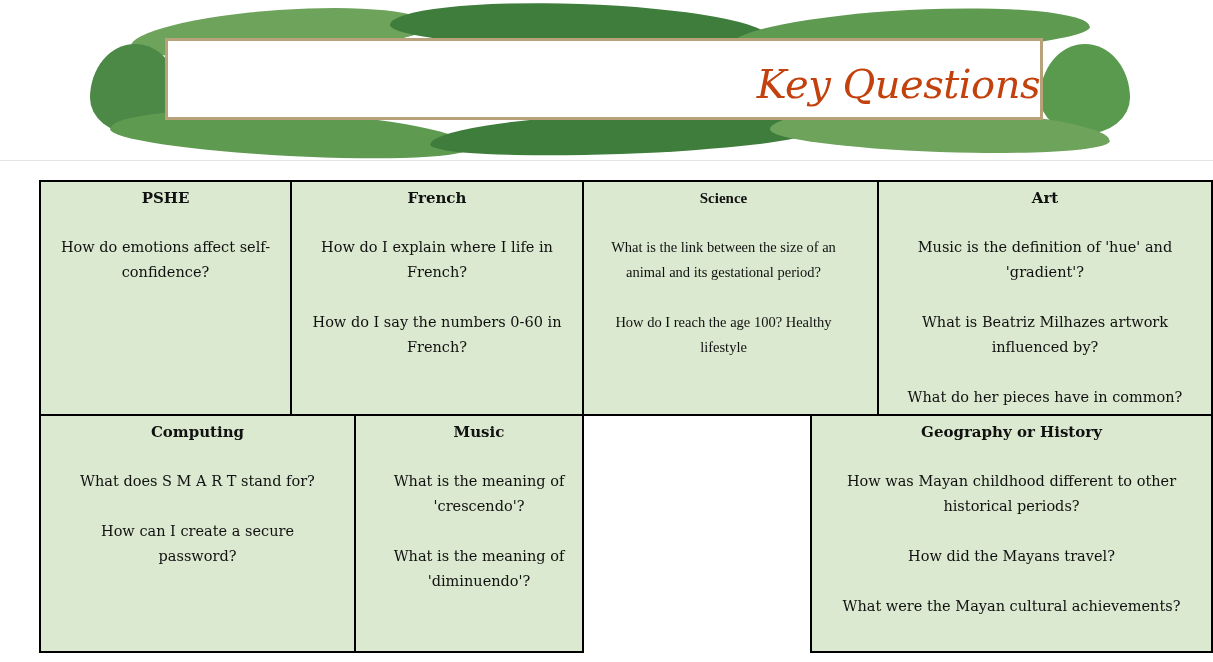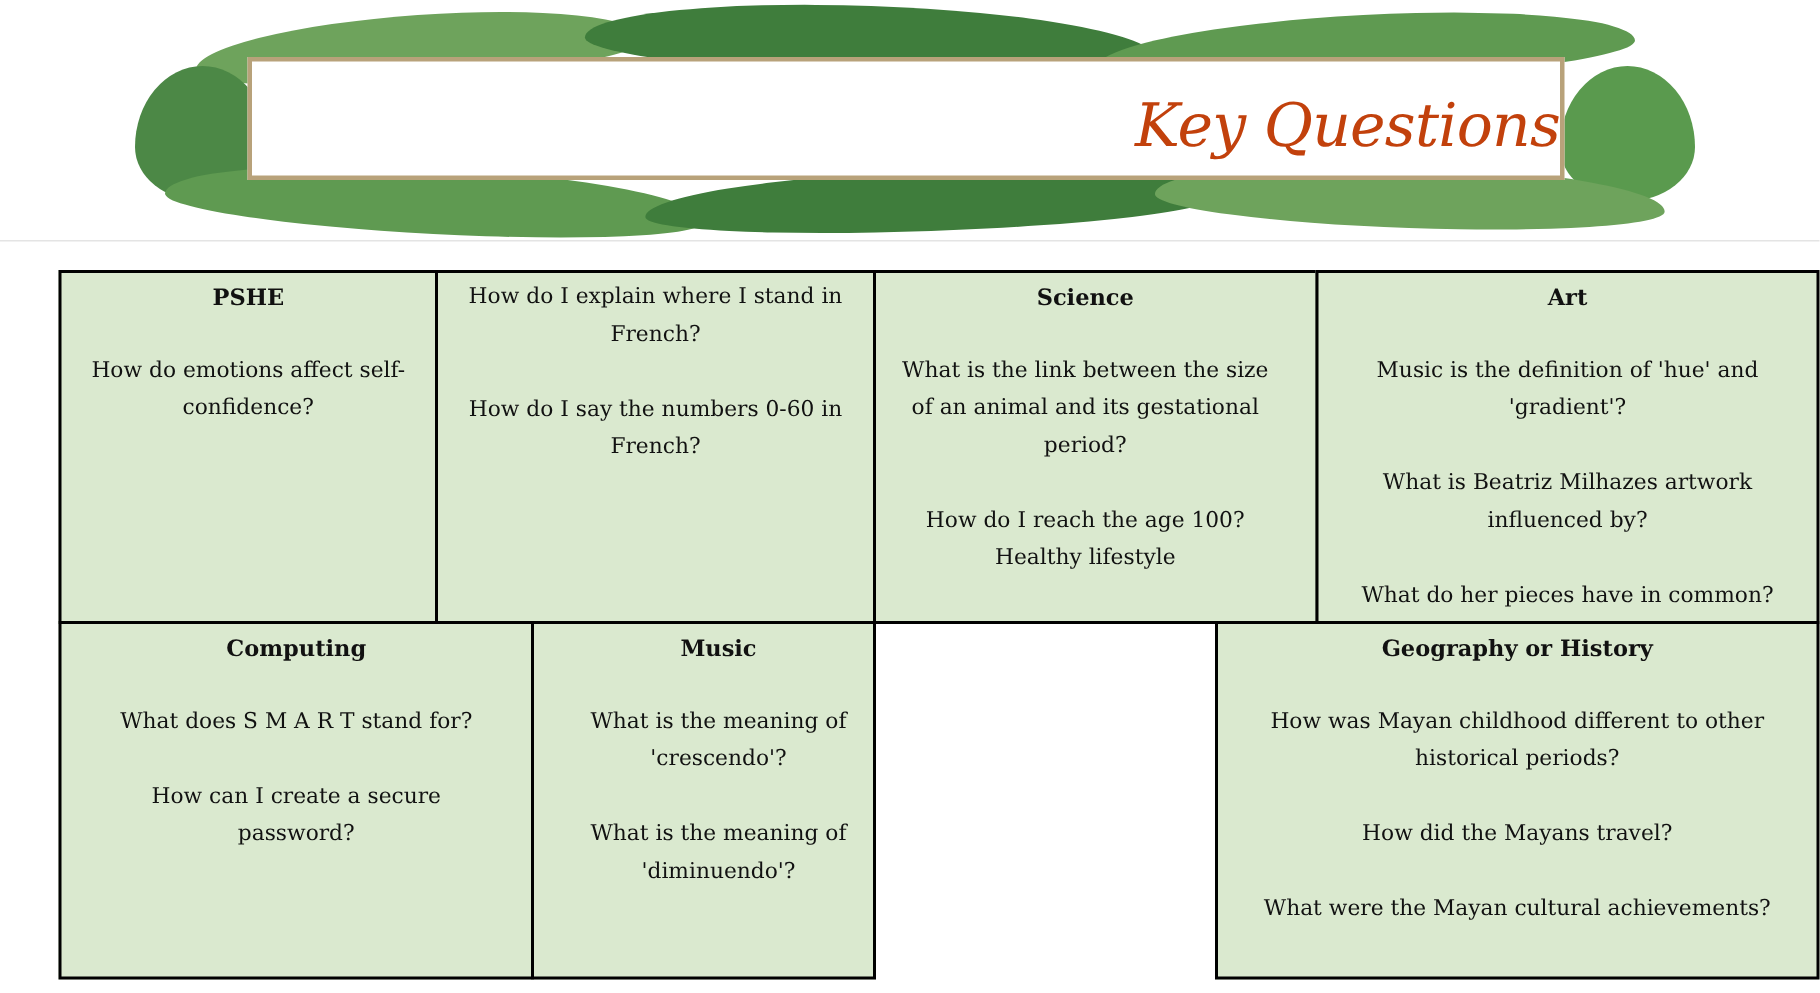--- a/index.html
+++ b/index.html
@@ -38,24 +38,25 @@
 </div>
 <div class="sep"></div>
 
 <div class="grid">
 
   <div class="cell" style="left:0;top:0;width:253px;height:236px;">
     <h3>PSHE</h3>
     <p>How do emotions affect self-confidence?</p>
   </div>
   <div class="cell" style="left:251px;top:0;width:294px;height:236px;">
-    <p>How do I explain where I stand in French?</p>
+    <h3>French</h3>
+    <p>How do I explain where I life in French?</p>
     <p>How do I say the numbers 0-60 in French?</p>
   </div>
-  <div class="cell" style="left:543px;top:0;width:297px;height:236px;padding-right:24px;">
+  <div class="cell" style="left:543px;top:0;width:297px;height:236px;padding-right:24px;font-family:Liberation Serif, serif;">
     <h3>Science</h3>
     <p>What is the link between the size of an animal and its gestational period?</p>
     <p>How do I reach the age 100? Healthy lifestyle</p>
   </div>
   <div class="cell" style="left:838px;top:0;width:336px;height:236px;padding-left:4px;padding-right:4px;">
     <h3>Art</h3>
     <p>Music is the definition of 'hue' and 'gradient'?</p>
     <p>What is Beatriz Milhazes artwork influenced by?</p>
     <p>What do her pieces have in common?</p>
   </div>

